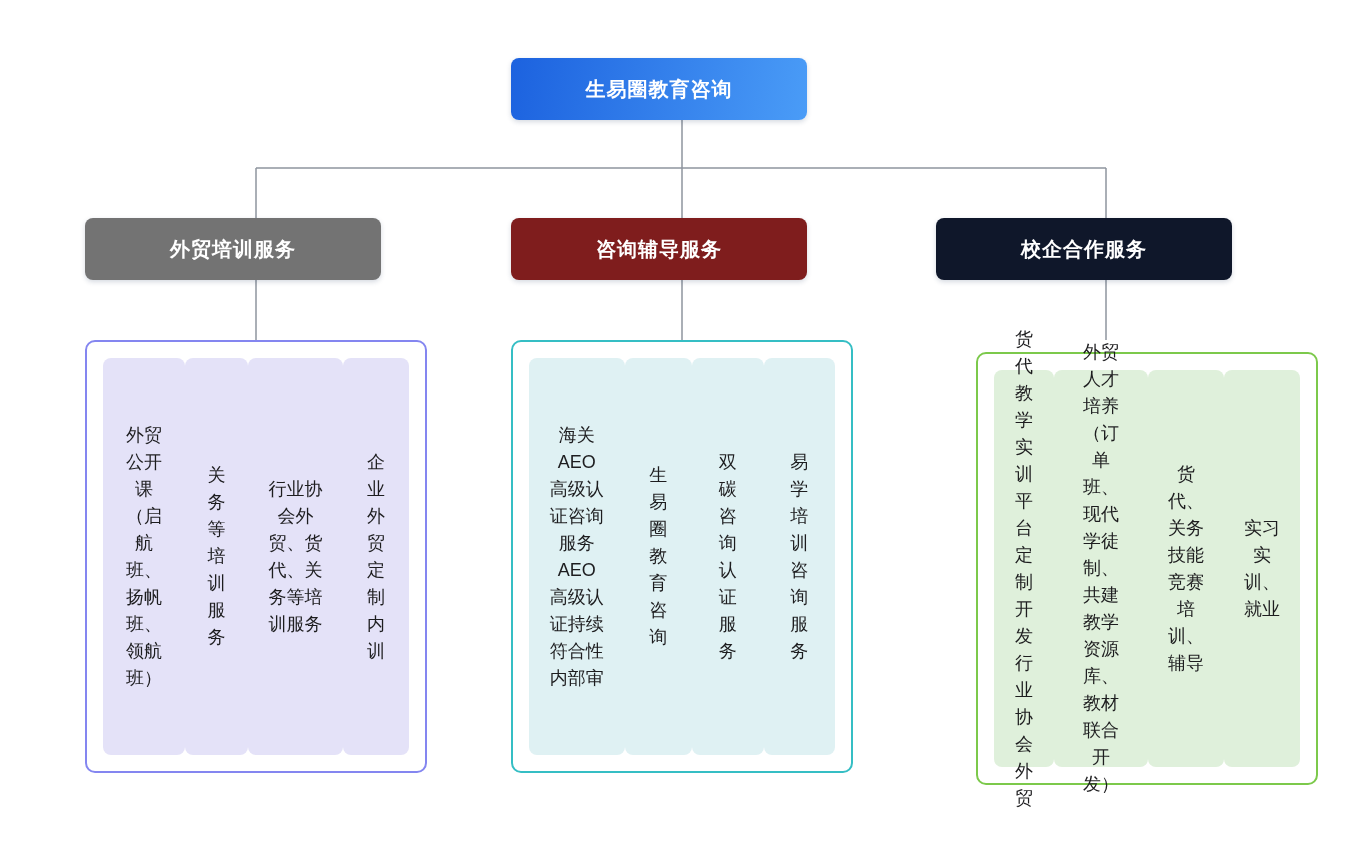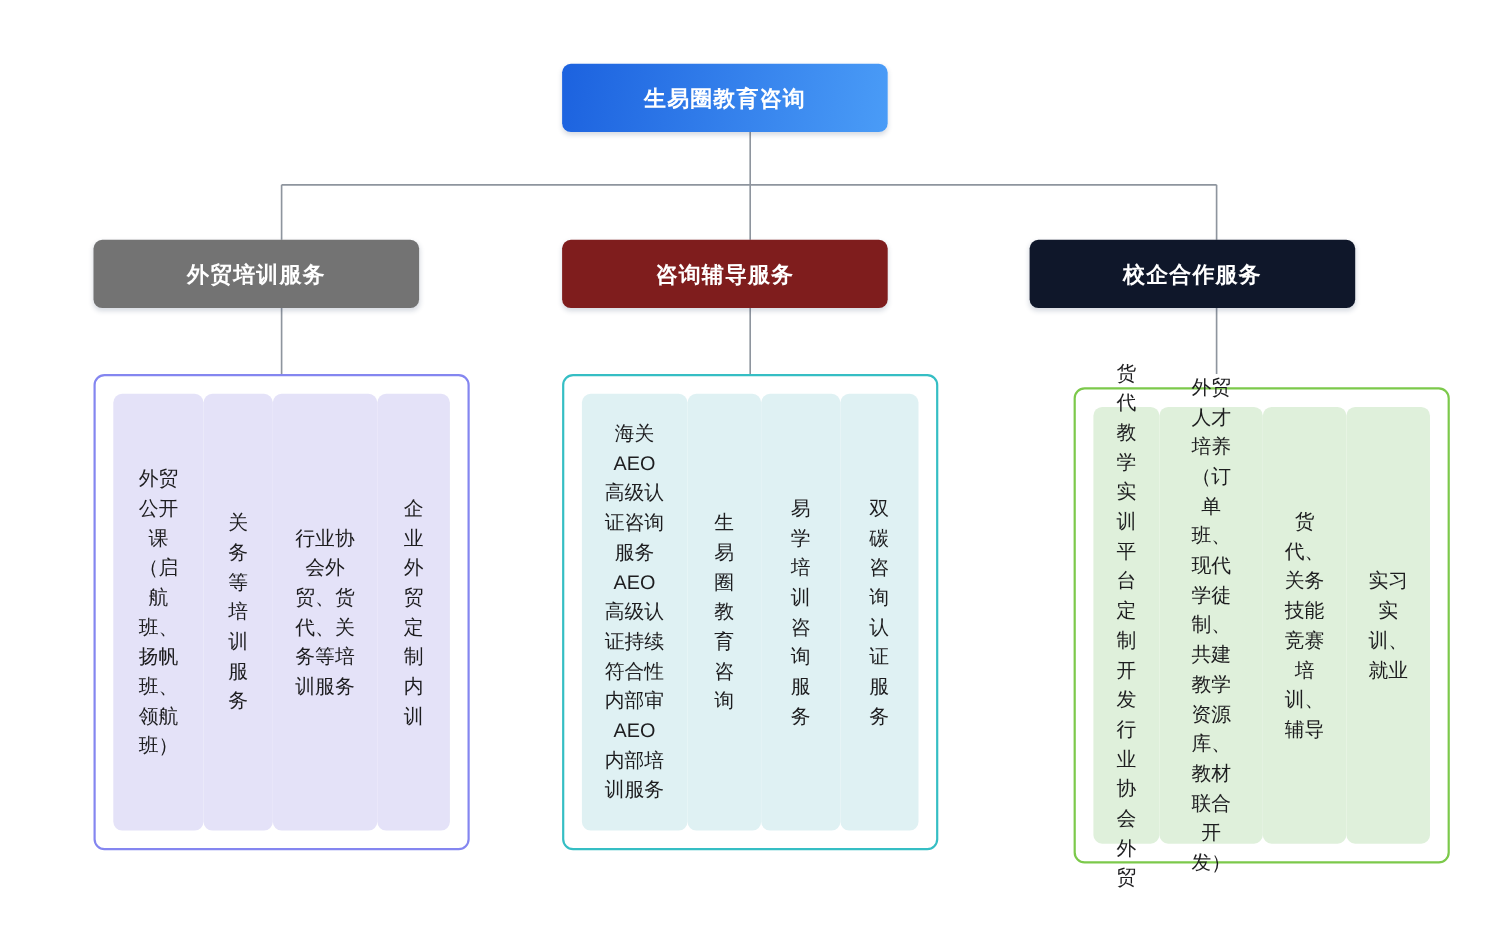--- a/index.html
+++ b/index.html
@@ -119,30 +119,29 @@
     </div>
     <div class="item">
       <div class="line">企业外贸定制内训</div>
     </div>
   </div>
 
   <div class="container cont-1">
     <div class="item">
       <div class="line">海关AEO高级认证咨询服务</div>
       <div class="line">AEO高级认证持续符合性内部审</div>
-      <div class="line">AEO内部培训服务</div>
     </div>
     <div class="item">
       <div class="line">生易圈教育咨询</div>
     </div>
     <div class="item">
-      <div class="line">易学培训咨询服务</div>
+      <div class="line">双碳咨询认证服务</div>
     </div>
     <div class="item">
-      <div class="line">双碳咨询认证服务</div>
+      <div class="line">易学培训咨询服务</div>
     </div>
   </div>
 
   <div class="container cont-2">
     <div class="item">
       <div class="line">货代教学实训平台定制开发</div>
       <div class="line">行业协会外贸</div>
     </div>
     <div class="item">
       <div class="line">外贸人才培养（订单班、现代学徒制、共建教学资源库、教材联合开发）</div>

